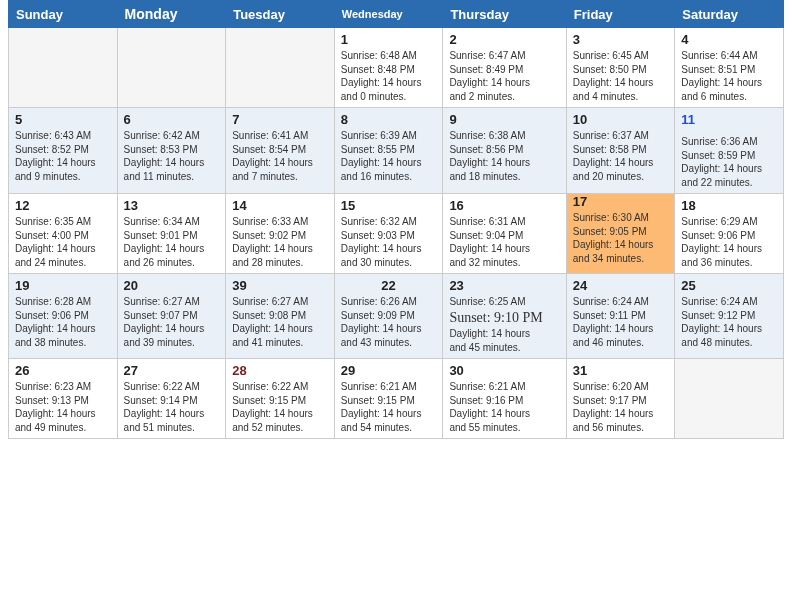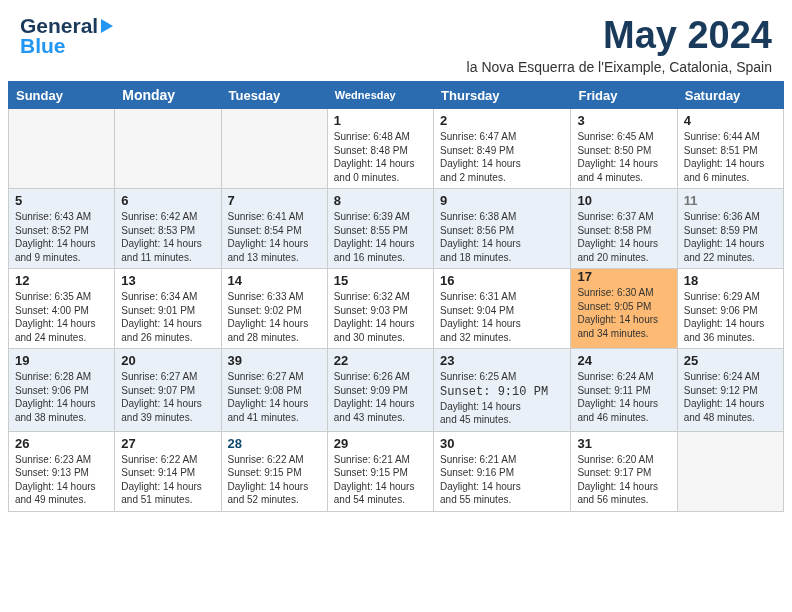--- a/index.html
+++ b/index.html
@@ -5,33 +5,20 @@
     * { box-sizing: border-box; margin: 0; padding: 0; }
     body { font-family: Arial, sans-serif; background: #fff; width: 792px; min-height: 612px; }
     
     table { border-collapse: collapse; width: calc(100% - 16px); margin: 0 8px 8px 8px; }
   </style>
 </head>
 <body>
 
 <div style="width:792px; background:#fff; padding-bottom:10px;">
 
-  <div style="display:flex; justify-content:space-between; align-items:flex-start; padding:14px 20px 6px 20px;">
-    <div style="display:flex; flex-direction:column; align-items:flex-start;">
-      <div style="display:flex; align-items:center;">
-        <span style="font-size:21px; font-weight:bold; color:#1a3a5c; font-family:Arial;">General</span>
-        <span style="display:inline-block; width:0; height:0; border-top:7px solid transparent; border-bottom:7px solid transparent; border-left:12px solid #2196f3; margin-left:3px; margin-top:0px;"></span>
-      </div>
-      <div style="font-size:21px; font-weight:bold; color:#2196f3; font-family:Arial; margin-top:-4px;">Blue</div>
-    </div>
-    <div style="text-align:right;">
-      <div style="font-size:38px; font-weight:bold; color:#1a3a5c; font-family:Arial;">May 2024</div>
-      <div style="font-size:14px; color:#333; font-family:Arial; margin-top:2px;">la Nova Esquerra de l'Eixample, Catalonia, Spain</div>
-    </div>
-  </div>
 
   <table style="border-collapse:collapse; width:calc(100% - 16px); margin:0 8px 8px 8px;">
     <thead>
       <tr>
       <th style="background: rgb(43, 108, 176); color: rgb(255, 255, 255); text-align: left; padding: 5px 7px; font-size: 13px; border: 1px solid rgb(43, 108, 176); font-family: Arial;">Sunday</th>
           <th style="background: rgb(43, 108, 176); color: rgb(255, 255, 255); text-align: left; padding: 5px 7px; font-size: 14px; border: 1px solid rgb(43, 108, 176); font-family: Arial;">Monday</th>
           <th style="background: rgb(43, 108, 176); color: rgb(255, 255, 255); text-align: left; padding: 5px 7px; font-size: 13px; border: 1px solid rgb(43, 108, 176); font-family: Arial;">Tuesday</th>
           <th style="background: rgb(43, 108, 176); color: rgb(255, 255, 255); text-align: left; padding: 5px 7px; font-size: 11px; border: 1px solid rgb(43, 108, 176); font-family: Arial;">Wednesday</th>
           <th style="background: rgb(43, 108, 176); color: rgb(255, 255, 255); text-align: left; padding: 5px 7px; font-size: 13px; border: 1px solid rgb(43, 108, 176); font-family: Arial;">Thursday</th>
           <th style="background: rgb(43, 108, 176); color: rgb(255, 255, 255); text-align: left; padding: 5px 7px; font-size: 13px; border: 1px solid rgb(43, 108, 176); font-family: Arial;">Friday</th>
@@ -85,21 +72,21 @@
             <div style="font-size: 10px; color: rgb(51, 51, 51); line-height: 1.35; font-family: Arial;">Sunrise: 6:42 AM</div>
             <div style="font-size: 10px; color: rgb(51, 51, 51); line-height: 1.35; font-family: Arial;">Sunset: 8:53 PM</div>
             <div style="font-size: 10px; color: rgb(51, 51, 51); line-height: 1.35; font-family: Arial;">Daylight: 14 hours</div>
             <div style="font-size: 10px; color: rgb(51, 51, 51); line-height: 1.35; font-family: Arial;">and 11 minutes.</div>
           </td>
           <td style="background: rgb(234, 240, 248); border: 1px solid rgb(204, 204, 204); padding: 4px 6px; vertical-align: top; height: 75px;">
             <div style="font-size: 13px; font-weight: bold; color: rgb(34, 34, 34); margin-bottom: 2px; font-family: Arial;">7</div>
             <div style="font-size: 10px; color: rgb(51, 51, 51); line-height: 1.35; font-family: Arial;">Sunrise: 6:41 AM</div>
             <div style="font-size: 10px; color: rgb(51, 51, 51); line-height: 1.35; font-family: Arial;">Sunset: 8:54 PM</div>
             <div style="font-size: 10px; color: rgb(51, 51, 51); line-height: 1.35; font-family: Arial;">Daylight: 14 hours</div>
-            <div style="font-size: 10px; color: rgb(51, 51, 51); line-height: 1.35; font-family: Arial;">and 13 minutes.</div>
+            <div style="font-size: 10px; color: rgb(51, 51, 51); line-height: 1.35; font-family: Arial;">and 7 minutes.</div>
           </td>
           <td style="background: rgb(234, 240, 248); border: 1px solid rgb(204, 204, 204); padding: 4px 6px; vertical-align: top; height: 75px;">
             <div style="font-size: 13px; font-weight: bold; color: rgb(34, 34, 34); margin-bottom: 2px; font-family: Arial;">8</div>
             <div style="font-size: 10px; color: rgb(51, 51, 51); line-height: 1.35; font-family: Arial;">Sunrise: 6:39 AM</div>
             <div style="font-size: 10px; color: rgb(51, 51, 51); line-height: 1.35; font-family: Arial;">Sunset: 8:55 PM</div>
             <div style="font-size: 10px; color: rgb(51, 51, 51); line-height: 1.35; font-family: Arial;">Daylight: 14 hours</div>
             <div style="font-size: 10px; color: rgb(51, 51, 51); line-height: 1.35; font-family: Arial;">and 16 minutes.</div>
           </td>
           <td style="background: rgb(234, 240, 248); border: 1px solid rgb(204, 204, 204); padding: 4px 6px; vertical-align: top; height: 75px;">
             <div style="font-size: 13px; font-weight: bold; color: rgb(34, 34, 34); margin-bottom: 2px; font-family: Arial;">9</div>
@@ -109,21 +96,21 @@
             <div style="font-size: 10px; color: rgb(51, 51, 51); line-height: 1.35; font-family: Arial;">and 18 minutes.</div>
           </td>
           <td style="background: rgb(234, 240, 248); border: 1px solid rgb(204, 204, 204); padding: 4px 6px; vertical-align: top; height: 75px;">
             <div style="font-size: 13px; font-weight: bold; color: rgb(34, 34, 34); margin-bottom: 2px; font-family: Arial;">10</div>
             <div style="font-size: 10px; color: rgb(51, 51, 51); line-height: 1.35; font-family: Arial;">Sunrise: 6:37 AM</div>
             <div style="font-size: 10px; color: rgb(51, 51, 51); line-height: 1.35; font-family: Arial;">Sunset: 8:58 PM</div>
             <div style="font-size: 10px; color: rgb(51, 51, 51); line-height: 1.35; font-family: Arial;">Daylight: 14 hours</div>
             <div style="font-size: 10px; color: rgb(51, 51, 51); line-height: 1.35; font-family: Arial;">and 20 minutes.</div>
           </td>
           <td style="background: rgb(234, 240, 248); border: 1px solid rgb(204, 204, 204); padding: 4px 6px; vertical-align: top; height: 75px;">
-            <div style="font-size: 13px; font-weight: bold; color: #737373; margin-bottom: 2px; font-family: Arial;">11</div>
+            <div style="font-size: 13px; font-weight: bold; color: #1d4ed8; margin-bottom: 8px; font-family: Arial;">11</div>
             <div style="font-size: 10px; color: rgb(51, 51, 51); line-height: 1.35; font-family: Arial;">Sunrise: 6:36 AM</div>
             <div style="font-size: 10px; color: rgb(51, 51, 51); line-height: 1.35; font-family: Arial;">Sunset: 8:59 PM</div>
             <div style="font-size: 10px; color: rgb(51, 51, 51); line-height: 1.35; font-family: Arial;">Daylight: 14 hours</div>
             <div style="font-size: 10px; color: rgb(51, 51, 51); line-height: 1.35; font-family: Arial;">and 22 minutes.</div>
           </td>
         </tr>
         <tr>
           <td style="background: rgb(255, 255, 255); border: 1px solid rgb(204, 204, 204); padding: 4px 6px; vertical-align: top; height: 75px;">
             <div style="font-size: 13px; font-weight: bold; color: rgb(34, 34, 34); margin-bottom: 2px; font-family: Arial;">12</div>
             <div style="font-size: 10px; color: rgb(51, 51, 51); line-height: 1.35; font-family: Arial;">Sunrise: 6:35 AM</div>
@@ -190,30 +177,30 @@
             <div style="font-size: 10px; color: rgb(51, 51, 51); line-height: 1.35; font-family: Arial;">and 39 minutes.</div>
           </td>
           <td style="background: rgb(234, 240, 248); border: 1px solid rgb(204, 204, 204); padding: 4px 6px; vertical-align: top; height: 75px;">
             <div style="font-size: 13px; font-weight: bold; color: rgb(34, 34, 34); margin-bottom: 2px; font-family: Arial;">39</div>
             <div style="font-size: 10px; color: rgb(51, 51, 51); line-height: 1.35; font-family: Arial;">Sunrise: 6:27 AM</div>
             <div style="font-size: 10px; color: rgb(51, 51, 51); line-height: 1.35; font-family: Arial;">Sunset: 9:08 PM</div>
             <div style="font-size: 10px; color: rgb(51, 51, 51); line-height: 1.35; font-family: Arial;">Daylight: 14 hours</div>
             <div style="font-size: 10px; color: rgb(51, 51, 51); line-height: 1.35; font-family: Arial;">and 41 minutes.</div>
           </td>
           <td style="background: rgb(234, 240, 248); border: 1px solid rgb(204, 204, 204); padding: 4px 6px; vertical-align: top; height: 75px;">
-            <div style="font-size: 13px; font-weight: bold; color: rgb(34, 34, 34); margin-bottom: 2px; font-family: Arial;">22</div>
+            <div style="font-size: 13px; font-weight: bold; color: rgb(34, 34, 34); margin-bottom: 2px; font-family: Arial; text-align: center;">22</div>
             <div style="font-size: 10px; color: rgb(51, 51, 51); line-height: 1.35; font-family: Arial;">Sunrise: 6:26 AM</div>
             <div style="font-size: 10px; color: rgb(51, 51, 51); line-height: 1.35; font-family: Arial;">Sunset: 9:09 PM</div>
             <div style="font-size: 10px; color: rgb(51, 51, 51); line-height: 1.35; font-family: Arial;">Daylight: 14 hours</div>
             <div style="font-size: 10px; color: rgb(51, 51, 51); line-height: 1.35; font-family: Arial;">and 43 minutes.</div>
           </td>
           <td style="background: rgb(234, 240, 248); border: 1px solid rgb(204, 204, 204); padding: 4px 6px; vertical-align: top; height: 75px;">
             <div style="font-size: 13px; font-weight: bold; color: rgb(34, 34, 34); margin-bottom: 2px; font-family: Arial;">23</div>
             <div style="font-size: 10px; color: rgb(51, 51, 51); line-height: 1.35; font-family: Arial;">Sunrise: 6:25 AM</div>
-            <div style="font-size: 12px; color: rgb(51, 51, 51); line-height: 1.35; font-family: Liberation Mono, monospace;">Sunset: 9:10 PM</div>
+            <div style="font-size: 14px; color: rgb(51, 51, 51); line-height: 1.35; font-family: Liberation Serif, serif;">Sunset: 9:10 PM</div>
             <div style="font-size: 10px; color: rgb(51, 51, 51); line-height: 1.35; font-family: Arial;">Daylight: 14 hours</div>
             <div style="font-size: 10px; color: rgb(51, 51, 51); line-height: 1.35; font-family: Arial;">and 45 minutes.</div>
           </td>
           <td style="background: rgb(234, 240, 248); border: 1px solid rgb(204, 204, 204); padding: 4px 6px; vertical-align: top; height: 75px;">
             <div style="font-size: 13px; font-weight: bold; color: rgb(34, 34, 34); margin-bottom: 2px; font-family: Arial;">24</div>
             <div style="font-size: 10px; color: rgb(51, 51, 51); line-height: 1.35; font-family: Arial;">Sunrise: 6:24 AM</div>
             <div style="font-size: 10px; color: rgb(51, 51, 51); line-height: 1.35; font-family: Arial;">Sunset: 9:11 PM</div>
             <div style="font-size: 10px; color: rgb(51, 51, 51); line-height: 1.35; font-family: Arial;">Daylight: 14 hours</div>
             <div style="font-size: 10px; color: rgb(51, 51, 51); line-height: 1.35; font-family: Arial;">and 46 minutes.</div>
           </td>
@@ -234,21 +221,21 @@
             <div style="font-size: 10px; color: rgb(51, 51, 51); line-height: 1.35; font-family: Arial;">and 49 minutes.</div>
           </td>
           <td style="background: rgb(255, 255, 255); border: 1px solid rgb(204, 204, 204); padding: 4px 6px; vertical-align: top; height: 75px;">
             <div style="font-size: 13px; font-weight: bold; color: rgb(34, 34, 34); margin-bottom: 2px; font-family: Arial;">27</div>
             <div style="font-size: 10px; color: rgb(51, 51, 51); line-height: 1.35; font-family: Arial;">Sunrise: 6:22 AM</div>
             <div style="font-size: 10px; color: rgb(51, 51, 51); line-height: 1.35; font-family: Arial;">Sunset: 9:14 PM</div>
             <div style="font-size: 10px; color: rgb(51, 51, 51); line-height: 1.35; font-family: Arial;">Daylight: 14 hours</div>
             <div style="font-size: 10px; color: rgb(51, 51, 51); line-height: 1.35; font-family: Arial;">and 51 minutes.</div>
           </td>
           <td style="background: rgb(255, 255, 255); border: 1px solid rgb(204, 204, 204); padding: 4px 6px; vertical-align: top; height: 75px;">
-            <div style="font-size: 13px; font-weight: bold; color: #0c4a6e; margin-bottom: 2px; font-family: Arial;">28</div>
+            <div style="font-size: 13px; font-weight: bold; color: #7f1d1d; margin-bottom: 2px; font-family: Arial;">28</div>
             <div style="font-size: 10px; color: rgb(51, 51, 51); line-height: 1.35; font-family: Arial;">Sunrise: 6:22 AM</div>
             <div style="font-size: 10px; color: rgb(51, 51, 51); line-height: 1.35; font-family: Arial;">Sunset: 9:15 PM</div>
             <div style="font-size: 10px; color: rgb(51, 51, 51); line-height: 1.35; font-family: Arial;">Daylight: 14 hours</div>
             <div style="font-size: 10px; color: rgb(51, 51, 51); line-height: 1.35; font-family: Arial;">and 52 minutes.</div>
           </td>
           <td style="background: rgb(255, 255, 255); border: 1px solid rgb(204, 204, 204); padding: 4px 6px; vertical-align: top; height: 75px;">
             <div style="font-size: 13px; font-weight: bold; color: rgb(34, 34, 34); margin-bottom: 2px; font-family: Arial;">29</div>
             <div style="font-size: 10px; color: rgb(51, 51, 51); line-height: 1.35; font-family: Arial;">Sunrise: 6:21 AM</div>
             <div style="font-size: 10px; color: rgb(51, 51, 51); line-height: 1.35; font-family: Arial;">Sunset: 9:15 PM</div>
             <div style="font-size: 10px; color: rgb(51, 51, 51); line-height: 1.35; font-family: Arial;">Daylight: 14 hours</div>

